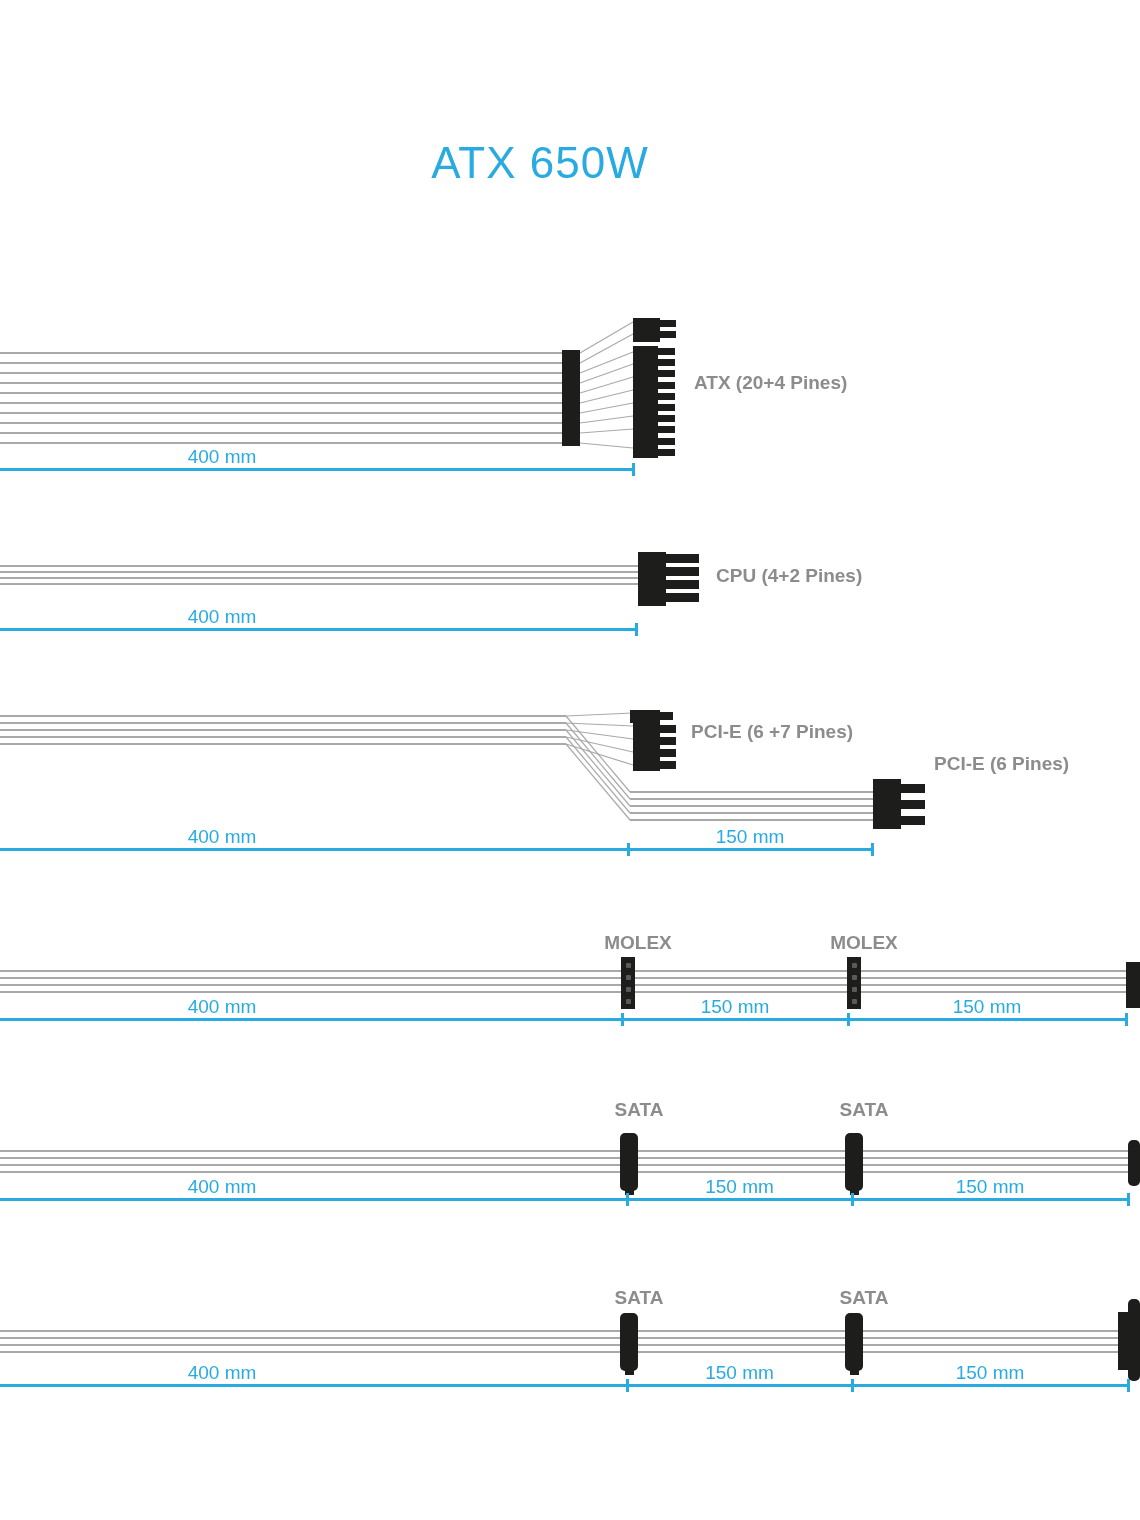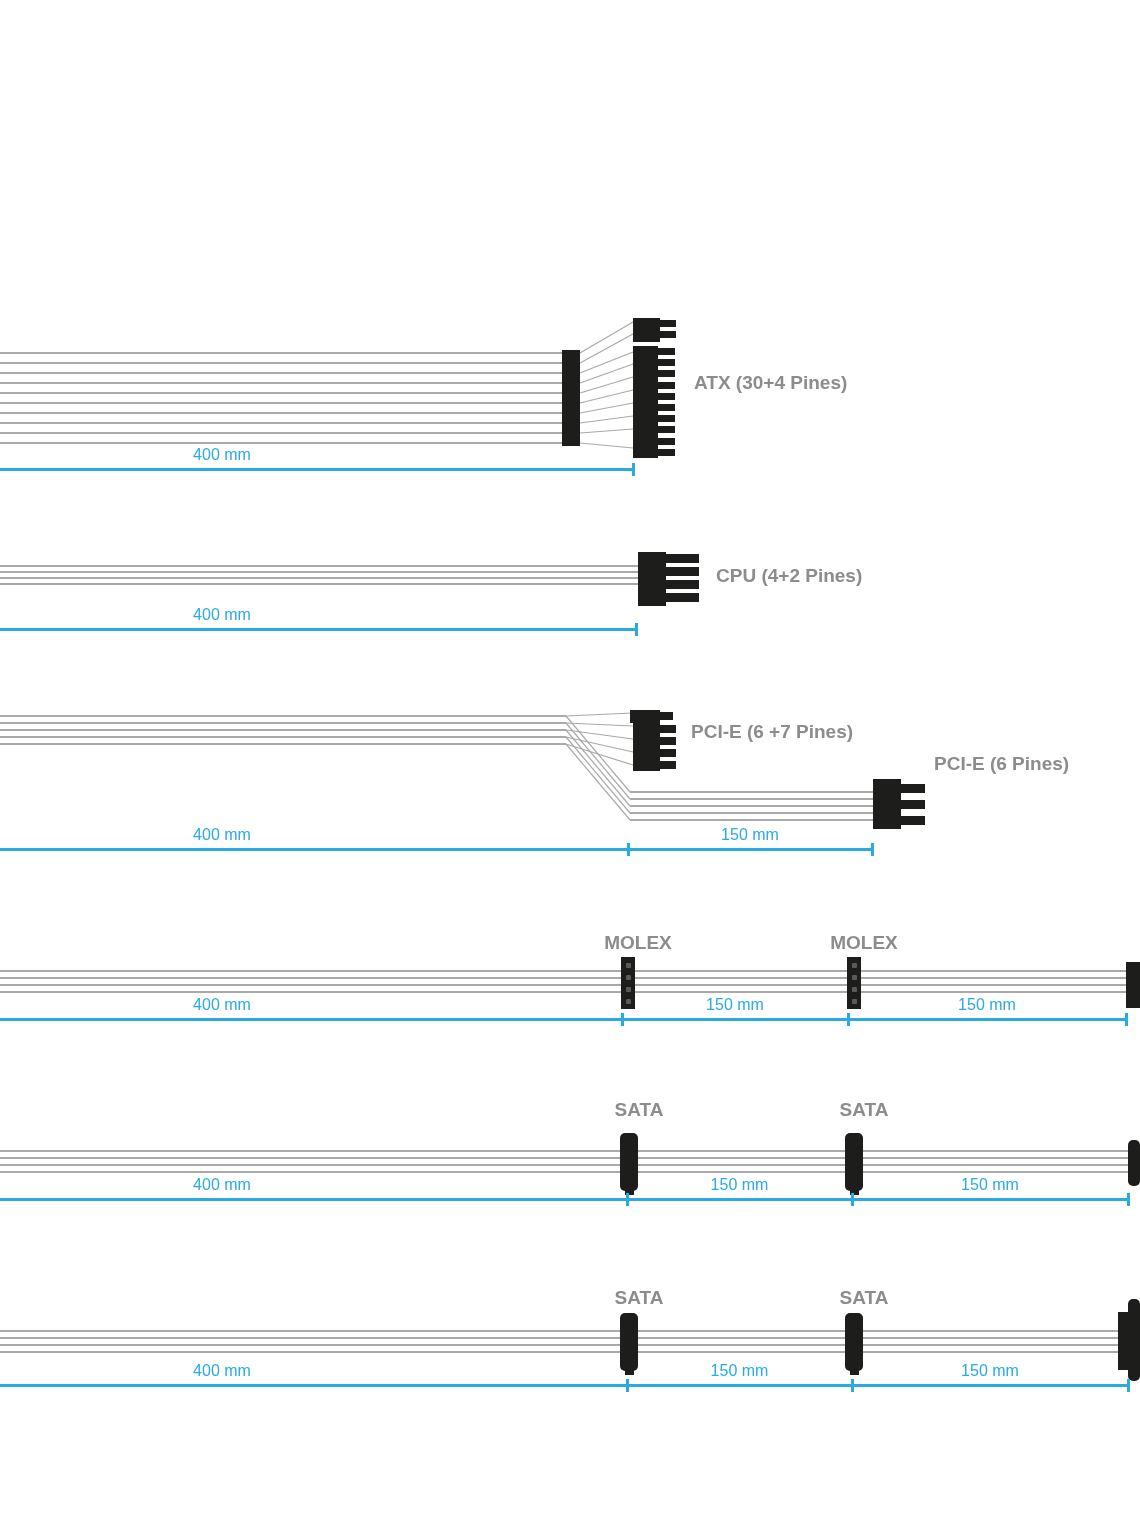--- a/index.html
+++ b/index.html
@@ -11,21 +11,21 @@
   .title-block{position:absolute;left:140px;top:138px;width:800px;text-align:center;}
   .title-line1{font-size:44px;color:var(--blue);font-weight:400;letter-spacing:1px;}
   .title-line2{font-size:44px;color:var(--blue-dark);font-weight:bold;letter-spacing:1px;margin-top:8px;}
   .conn{position:absolute;background:var(--black);}
   .conn.rounded{border-radius:5px;}
   .pin-dot{position:absolute;background:#5a5a5a;width:5px;height:5px;border-radius:1px;}
   .conn-label{position:absolute;color:var(--gray);font-weight:bold;font-size:19px;white-space:nowrap;}
   .conn-label.centered{transform:translateX(-50%);margin-left:10px;}
   .dim-line{position:absolute;height:3px;background:var(--blue);}
   .dim-tick{position:absolute;width:3px;height:13px;background:var(--blue);}
-  .dim-label{position:absolute;font-size:16px;color:var(--blue);transform:translateX(-50%);white-space:nowrap;}
+  .dim-label{position:absolute;font-size:19px;color:var(--blue);transform:translateX(-50%);white-space:nowrap;}
   svg.wires{position:absolute;left:0;top:0;}
 </style>
 </head>
 <body>
 
 <div id="canvas" style="--blue: #29ABE2; --blue-dark: #1B75BB; --gray: #8C8C8C; --black: #1D1D1B; --wire: #A9A9A9;">
   <svg class="wires" width="1140" height="1520">
       <line x1="0" y1="353" x2="570" y2="353" stroke="#A9A9A9" stroke-width="1.8"></line>
       <line x1="0" y1="363" x2="570" y2="363" stroke="#A9A9A9" stroke-width="1.8"></line>
       <line x1="0" y1="373" x2="570" y2="373" stroke="#A9A9A9" stroke-width="1.8"></line>
@@ -77,37 +77,38 @@
       <line x1="0" y1="1151" x2="1140" y2="1151" stroke="#A9A9A9" stroke-width="1.8"></line>
       <line x1="0" y1="1158" x2="1140" y2="1158" stroke="#A9A9A9" stroke-width="1.8"></line>
       <line x1="0" y1="1165" x2="1140" y2="1165" stroke="#A9A9A9" stroke-width="1.8"></line>
       <line x1="0" y1="1172" x2="1140" y2="1172" stroke="#A9A9A9" stroke-width="1.8"></line>
       <line x1="0" y1="1331" x2="1122" y2="1331" stroke="#A9A9A9" stroke-width="1.8"></line>
       <line x1="0" y1="1338" x2="1122" y2="1338" stroke="#A9A9A9" stroke-width="1.8"></line>
       <line x1="0" y1="1345" x2="1122" y2="1345" stroke="#A9A9A9" stroke-width="1.8"></line>
       <line x1="0" y1="1352" x2="1122" y2="1352" stroke="#A9A9A9" stroke-width="1.8"></line>
     </svg>
     <div class="title-block">
+    <div class="title-line1">ATX 650W</div>
   </div>
 <div class="conn" style="left: 562px; top: 350px; width: 18px; height: 96px;"></div>
     <div class="conn" style="left: 633px; top: 318px; width: 27px; height: 24px;"></div>
     <div class="conn" style="left: 660px; top: 320px; width: 16px; height: 7px;"></div>
     <div class="conn" style="left: 660px; top: 331px; width: 16px; height: 7px;"></div>
     <div class="conn" style="left: 633px; top: 346px; width: 25px; height: 112px;"></div>
     <div class="conn" style="left: 658px; top: 348px; width: 17px; height: 7px;"></div>
     <div class="conn" style="left: 658px; top: 359.2px; width: 17px; height: 7px;"></div>
     <div class="conn" style="left: 658px; top: 370.4px; width: 17px; height: 7px;"></div>
     <div class="conn" style="left: 658px; top: 381.6px; width: 17px; height: 7px;"></div>
     <div class="conn" style="left: 658px; top: 392.8px; width: 17px; height: 7px;"></div>
     <div class="conn" style="left: 658px; top: 404px; width: 17px; height: 7px;"></div>
     <div class="conn" style="left: 658px; top: 415.2px; width: 17px; height: 7px;"></div>
     <div class="conn" style="left: 658px; top: 426.4px; width: 17px; height: 7px;"></div>
     <div class="conn" style="left: 658px; top: 437.6px; width: 17px; height: 7px;"></div>
     <div class="conn" style="left: 658px; top: 448.8px; width: 17px; height: 7px;"></div>
-    <div class="conn-label" style="left: 694px; top: 372px;">ATX (30+4 Pines)</div>
+    <div class="conn-label" style="left: 694px; top: 372px;">ATX (20+4 Pines)</div>
     <div class="dim-line" style="left: 0px; top: 468px; width: 633px;"></div>
     <div class="dim-tick" style="left: 632px; top: 463px;"></div>
     <div class="dim-label" style="left: 222px; top: 446px;">400 mm</div>
     <div class="conn" style="left: 638px; top: 552px; width: 28px; height: 54px;"></div>
     <div class="conn" style="left: 666px; top: 554px; width: 33px; height: 9px;"></div>
     <div class="conn" style="left: 666px; top: 567px; width: 33px; height: 9px;"></div>
     <div class="conn" style="left: 666px; top: 580px; width: 33px; height: 9px;"></div>
     <div class="conn" style="left: 666px; top: 593px; width: 33px; height: 9px;"></div>
     <div class="conn-label" style="left: 716px; top: 565px;">CPU (4+2 Pines)</div>
     <div class="dim-line" style="left: 0px; top: 628px; width: 636px;"></div>

